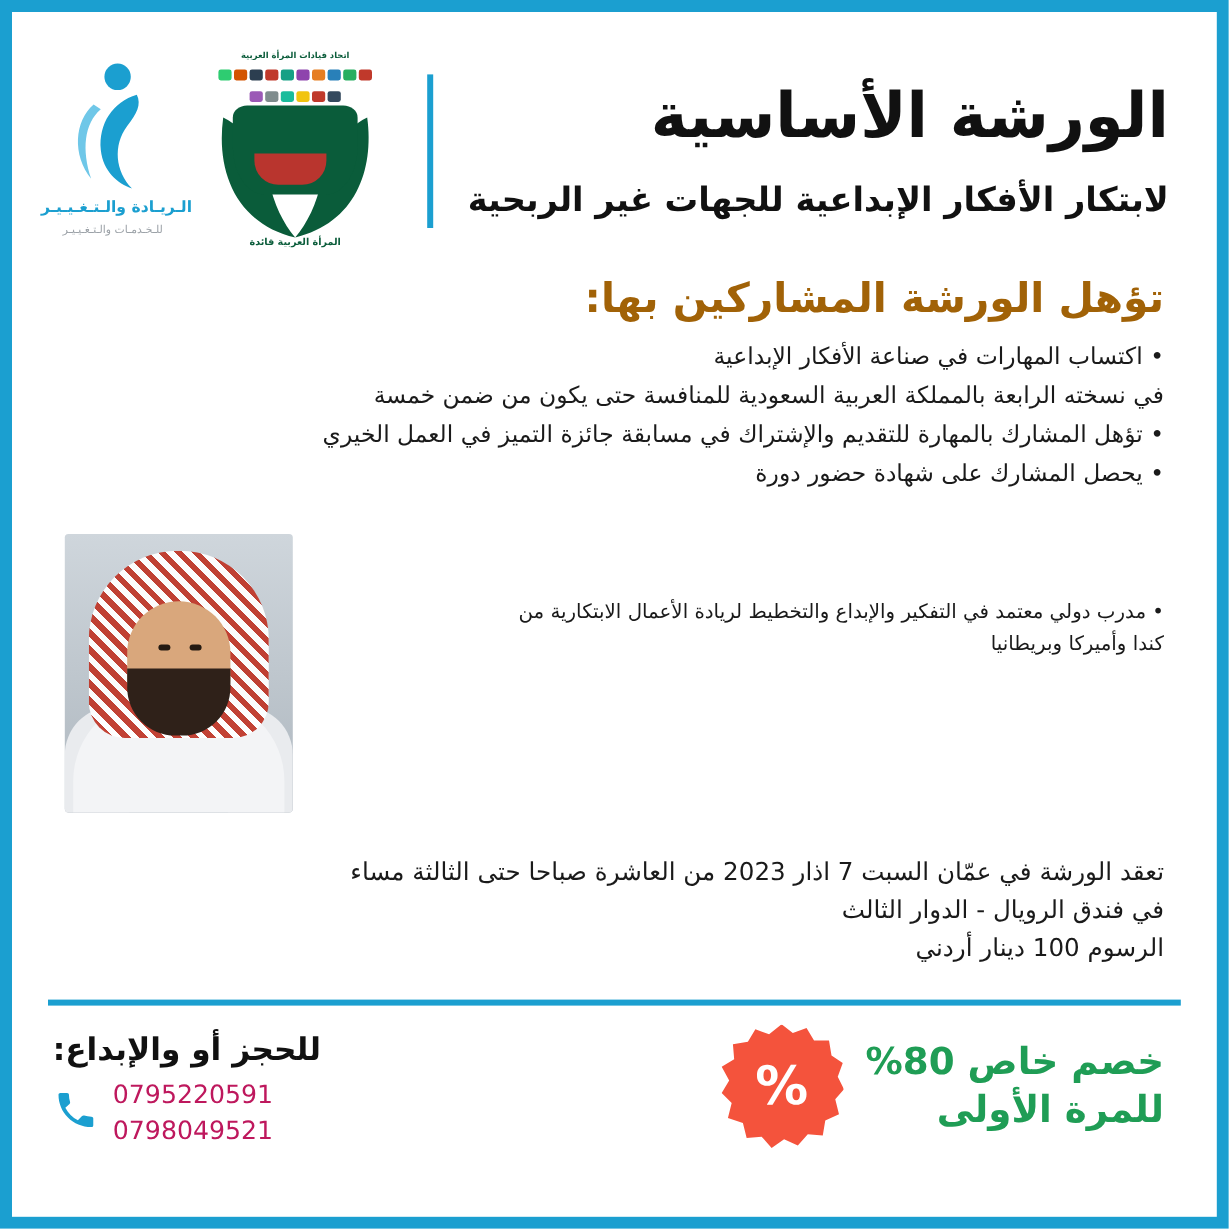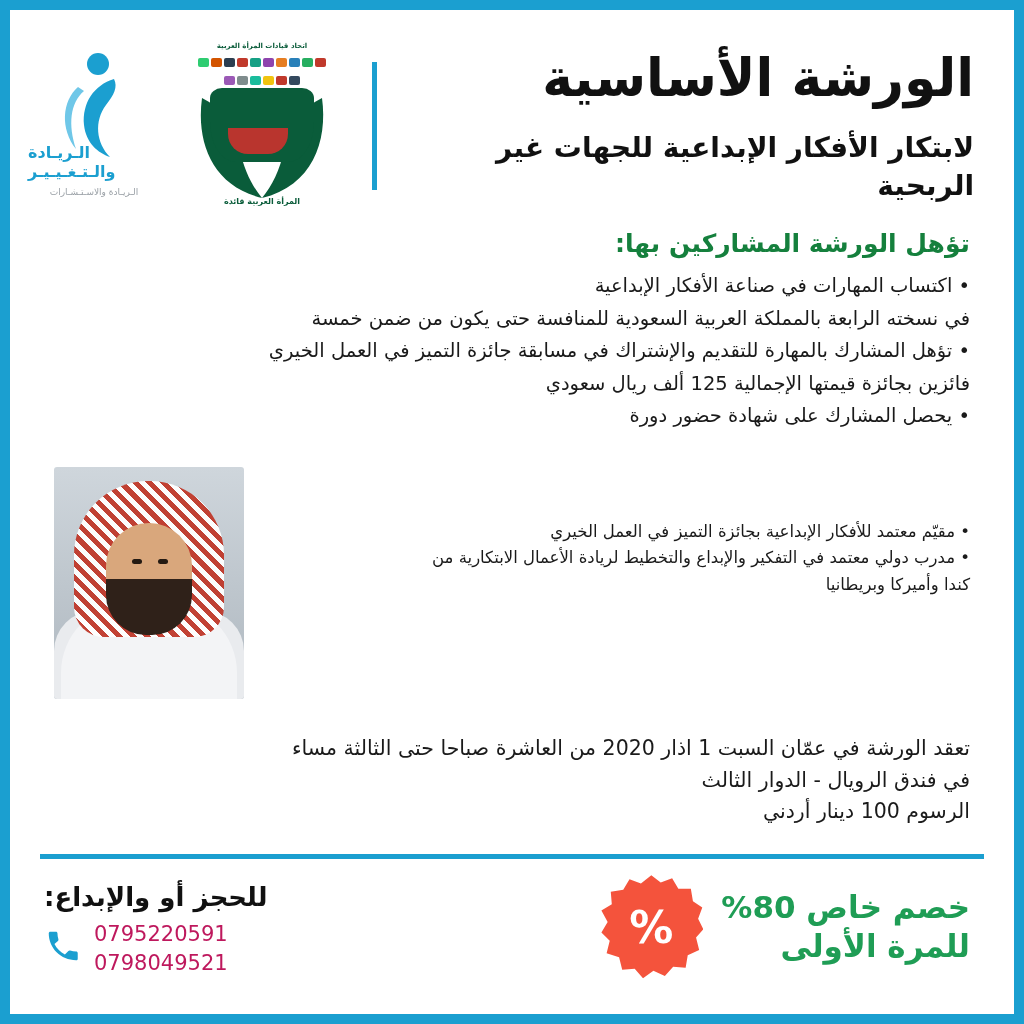--- a/index.html
+++ b/index.html
@@ -53,21 +53,20 @@
   .title-divider {
     width: 5px;
     height: 128px;
     background: #1b9fd0;
     margin: 0 6px 0 18px;
     flex: 0 0 auto;
   }
   .logos {
     display: flex;
     align-items: center;
-    gap: 16px;
     flex: 0 0 auto;
     padding-right: 6px;
   }
 
   
   .emblem {
     position: relative;
     width: 172px; height: 172px;
     flex: 0 0 auto;
   }
@@ -111,37 +110,37 @@
     width: 132px; height: 170px;
     position: relative;
     flex: 0 0 auto;
   }
   .brandlogo .swoosh {
     position: absolute; left: 26px; top: 10px;
     width: 82px; height: 108px;
   }
   .brandlogo .btext1 {
     position: absolute; bottom: 30px; left: 0; right: 0;
-    text-align: left; font-size: 16px; font-weight: bold; color: #1b9fd0;
+    text-align: right; font-size: 13px; font-weight: bold; color: #1b9fd0;
     letter-spacing: 1px;
   }
   .brandlogo .btext2 {
     position: absolute; bottom: 14px; left: 0; right: 0;
     text-align: center; font-size: 9px; color: #9aa0a6; letter-spacing: .5px;
   }
 
   
   .section-qual {
     padding: 4px 44px 0 44px;
     text-align: right;
   }
   .qual-heading {
-    font-size: 25px;
-    font-weight: bold;
-    color: #15803d;
+    font-size: 34px;
+    font-weight: bold;
+    color: #a16207;
     margin-bottom: 12px;
   }
   .qual-list { list-style: none; }
   .qual-list li {
     font-size: 19.5px;
     color: #1a1a1a;
     line-height: 1.62;
     margin-bottom: 1px;
   }
 
@@ -328,59 +327,57 @@
         <div class="bottext">المرأة العربية قائدة</div>
       </div>
 
       <div class="brandlogo">
         <svg class="swoosh" viewBox="0 0 82 108">
           <circle cx="44" cy="13" r="11" fill="#1b9fd0"></circle>
           <path d="M60 28 C40 34, 28 52, 30 74 C32 92, 44 102, 56 106 C42 92, 40 70, 52 54 C60 44, 64 36, 60 28 Z" fill="#1b9fd0"></path>
           <path d="M24 36 C8 50, 6 78, 22 98 C14 74, 16 52, 30 40 Z" fill="#6fc7e8"></path>
         </svg>
         <div class="btext1">الـريـادة والـتـغـيـيـر</div>
-        <div class="btext2">الـريـادة والاسـتـشـارات</div>
+        <div class="btext2">للـخـدمـات والـتـغـيـيـر</div>
       </div>
 
     </div>
   </div>
 
   <div class="section-qual">
     <div class="qual-heading">تؤهل الورشة المشاركين بها:</div>
     <ul class="qual-list">
       <li>• اكتساب المهارات في صناعة الأفكار الإبداعية</li>
       <li>في نسخته الرابعة بالمملكة العربية السعودية للمنافسة حتى يكون من ضمن خمسة</li>
       <li>• تؤهل المشارك بالمهارة للتقديم والإشتراك في مسابقة جائزة التميز في العمل الخيري</li>
-      <li>فائزين بجائزة قيمتها الإجمالية 125 ألف ريال سعودي</li>
       <li>• يحصل المشارك على شهادة حضور دورة</li>
     </ul>
   </div>
 
   <div class="trainer">
     <div class="trainer-photo">
       <div class="tp-shoulder-l"></div>
       <div class="tp-shoulder-r"></div>
       <div class="tp-body"></div>
       <div class="tp-ghutra"></div>
       <div class="tp-face"></div>
       <div class="tp-beard"></div>
       <div class="tp-eye-l"></div>
       <div class="tp-eye-r"></div>
     </div>
     <div class="trainer-text">
       <ul class="trainer-list">
-        <li>• مقيّم معتمد للأفكار الإبداعية بجائزة التميز في العمل الخيري</li>
         <li>• مدرب دولي معتمد في التفكير والإبداع والتخطيط لريادة الأعمال الابتكارية من</li>
         <li>كندا وأميركا وبريطانيا</li>
       </ul>
     </div>
   </div>
 
   <div class="logistics">
-    <p>تعقد الورشة في عمّان السبت 1 اذار 2020 من العاشرة صباحا حتى الثالثة مساء</p>
+    <p>تعقد الورشة في عمّان السبت 7 اذار 2023 من العاشرة صباحا حتى الثالثة مساء</p>
     <p>في فندق الرويال - الدوار الثالث</p>
     <p>الرسوم 100 دينار أردني</p>
   </div>
 
   <div class="footer-rule"></div>
 
   <div class="footer">
 
     <div class="discount-wrap">
       <div class="discount-text">

